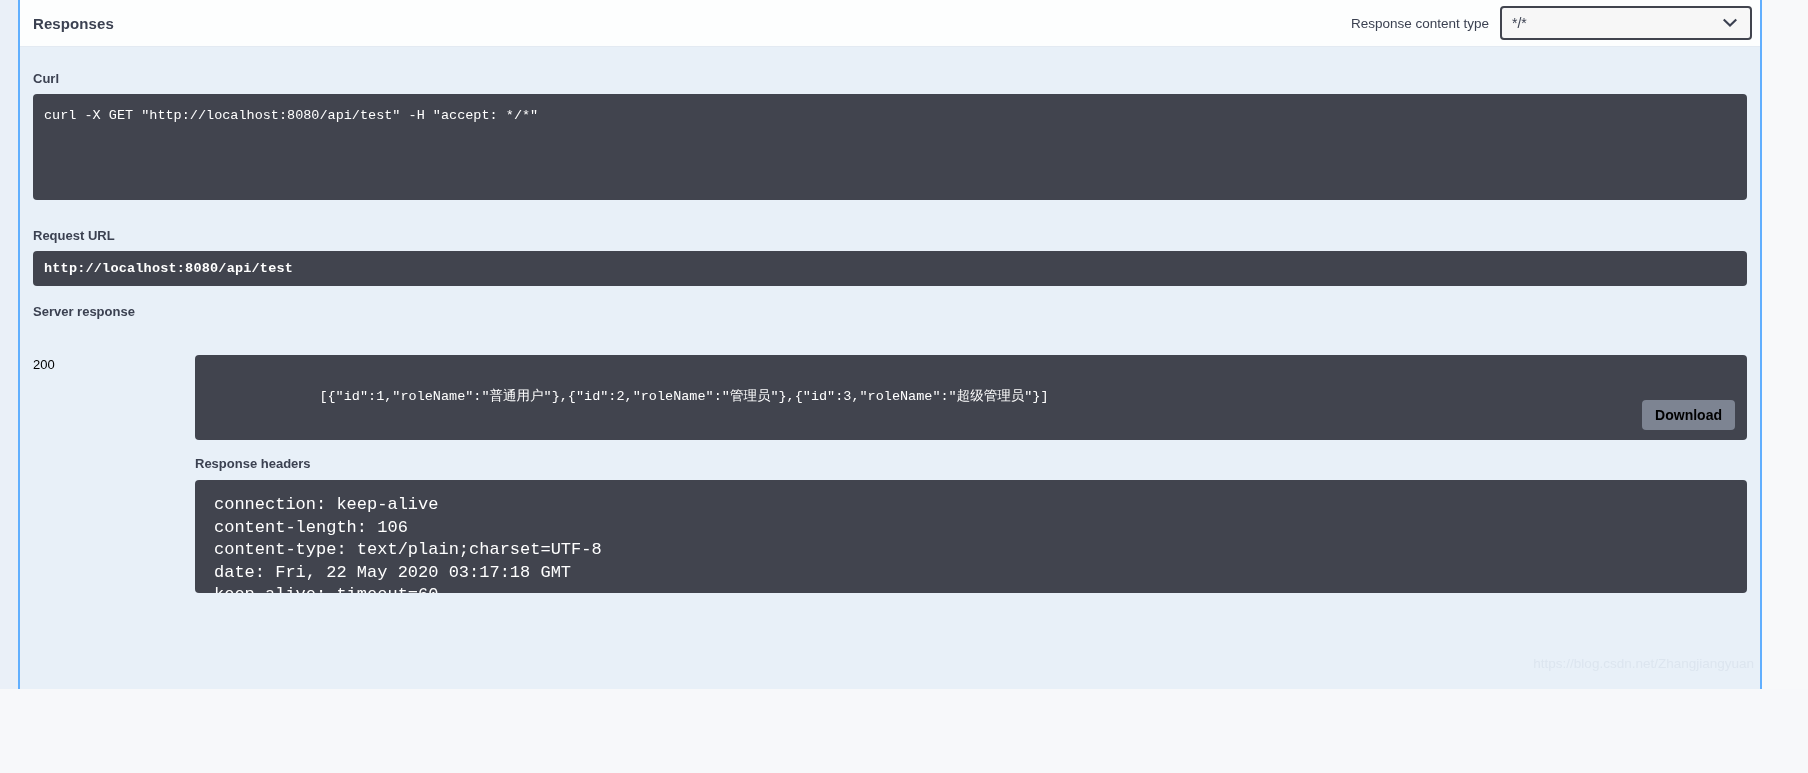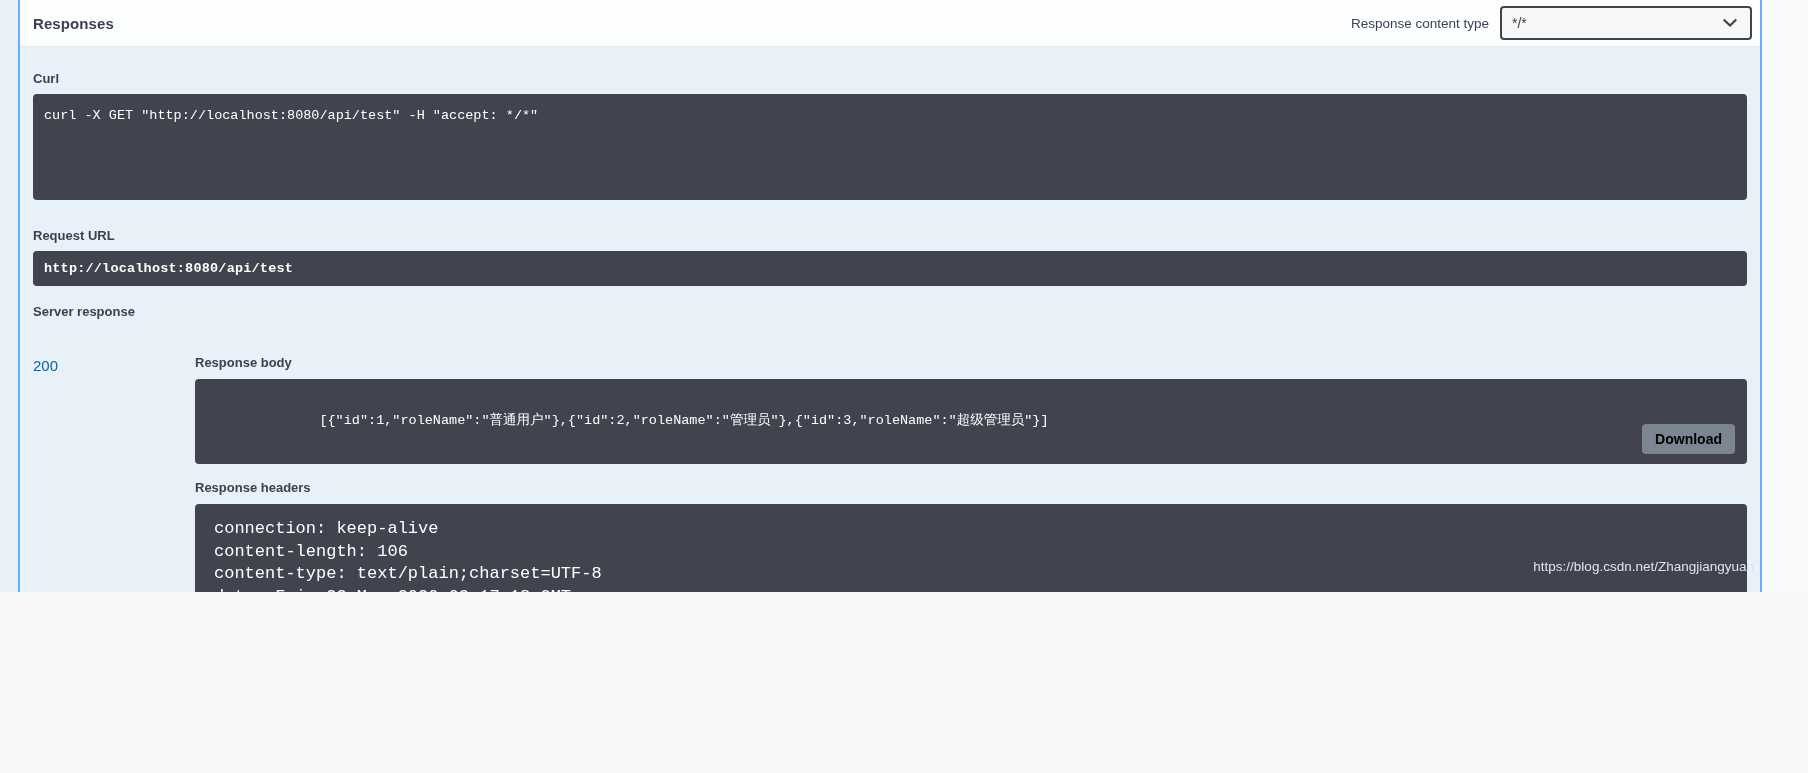--- a/index.html
+++ b/index.html
@@ -4,21 +4,21 @@
 <style>
   * { box-sizing: border-box; }
   html, body {
     margin: 0; padding: 0;
     background: #f7f8fa;
     font-family: "Liberation Sans", sans-serif;
   }
   #page {
     position: relative;
     width: 1808px;
-    height: 592px;
+    height: 689px;
     background: #f8f9fa;
     overflow: hidden;
   }
 
   
   .gutter-left {
     position: absolute;
     left: 0; top: 0;
     width: 18px; height: 773px;
     background: #eaf0f8;
@@ -150,22 +150,22 @@
     font-size: 14.5px;
     font-weight: bold;
     color: #3b4151;
   }
   .resp-row {
     display: flex;
     padding-top: 20px;
   }
   .code-value {
     width: 162px;
-    font-size: 15px;
-    color: #0369a1;
+    font-size: 13px;
+    color: #000000;
     padding-top: 2px;
   }
   .details-col { flex: 1; }
 
   .sub-label {
     font-size: 13px;
     font-weight: bold;
     color: #3b4151;
     padding-bottom: 9px;
   }
@@ -251,21 +251,20 @@
 
       <div class="section-label server-response-label">Server response</div>
 
       <div class="resp-table">
 
         <div class="resp-row">
           <div class="code-value">200</div>
 
           <div class="details-col">
 
-            <div class="sub-label">Response body</div>
             <div class="codeblock respbody-block">
               <span>[{"id":1,"roleName":"普通用户"},{"id":2,"roleName":"管理员"},{"id":3,"roleName":"超级管理员"}]</span>
               <button class="download-btn">Download</button>
             </div>
 
             <div class="sub-label respheaders-label">Response headers</div>
             <div class="codeblock respheaders-block"><span>connection: keep-alive
 content-length: 106
 content-type: text/plain;charset=UTF-8
 date: Fri, 22 May 2020 03:17:18 GMT

